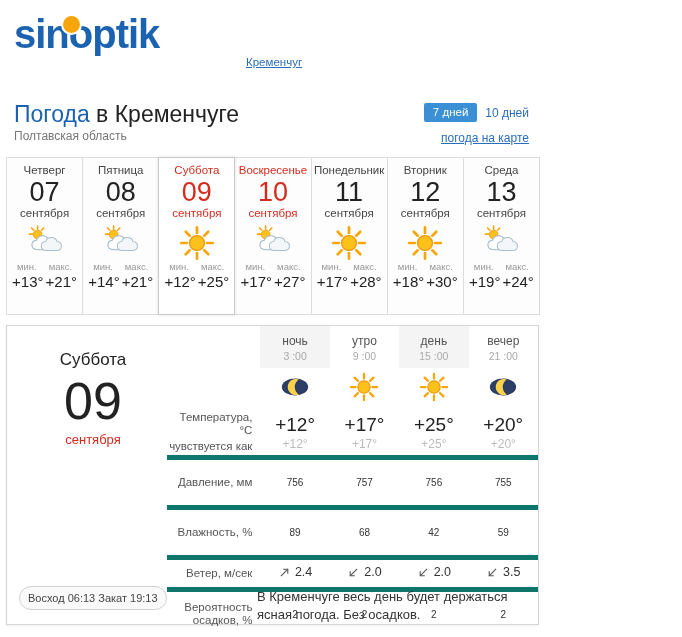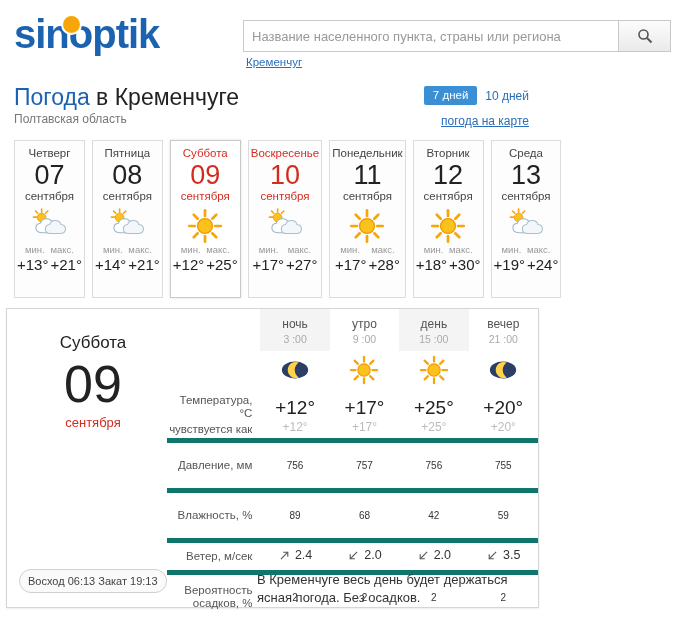--- a/index.html
+++ b/index.html
@@ -44,21 +44,21 @@
     display: flex; align-items: center; justify-content: center;
     cursor: pointer;
   }
   .search-btn svg { display: block; }
   .city-under {
     position: absolute; left: 246px; top: 56px;
     font-size: 11.5px; color: #2a6ebb; text-decoration: underline; cursor: pointer;
   }
 
   
-  .title-area { position: relative; height: 58px; padding-left: 14px; }
+  .title-area { position: relative; height: 58px; padding-left: 14px; margin-top: 17px; }
   .title {
     font-size: 23px; color: #222; font-weight: normal;
     margin: 0; padding-top: 6px; line-height: 26px;
   }
   .title .accent { color: #1b63b0; }
   .subtitle { font-size: 12px; color: #777; margin-top: 2px; }
 
   .daysel { position: absolute; right: 16px; top: 8px; text-align: right; }
   .daysel-row { display: flex; align-items: center; justify-content: flex-end; gap: 8px; }
   .tab-7 {
@@ -72,21 +72,20 @@
   }
 
   
   .week {
     display: flex; margin: 4px 6px 0 6px; gap: 0;
   }
   .day {
     position: relative; flex: 1; border: 1px solid #dcdcdc; margin-right: -1px;
     background: #fdfdfd; padding: 6px 2px 24px; text-align: center;
     min-height: 148px;
-    margin-left: 8px;
   }
   .day.active {
     background: #fff; border-color: #c9c9c9; z-index: 3;
     box-shadow: 0 0 3px rgba(0,0,0,0.12);
   }
   .day .dow { font-size: 11.5px; color: #444; }
   .day .dnum { font-size: 27px; line-height: 30px; color: #222; margin-top: 1px; }
   .day .mon { font-size: 11.5px; color: #444; }
   .day.weekend .dow, .day.weekend .dnum, .day.weekend .mon { color: #d52b1e; }
   .day .icon-slot { height: 34px; margin-top: 6px; position: relative; }
@@ -152,31 +151,20 @@
 
 <div class="page">
 
   <div class="header">
 
     <div class="logo">
       <span>sinoptik</span>
       <span class="logo-sun"></span>
     </div>
 
-    <div class="search-wrap">
-      <div class="search-box">
-        <input class="search-input" type="text" placeholder="Название населенного пункта, страны или региона" style="">
-        <div class="search-btn">
-          <svg width="16" height="16" viewBox="0 0 16 16">
-            <circle cx="6.5" cy="6.5" r="4.5" fill="none" stroke="#555" stroke-width="1.6"></circle>
-            <line x1="10" y1="10" x2="14.5" y2="14.5" stroke="#555" stroke-width="2"></line>
-          </svg>
-        </div>
-      </div>
-    </div>
 
     <div class="city-under">Кременчуг</div>
   </div>
 
   <div class="title-area">
     <h1 class="title">
       <span class="accent">Погода</span><span> в Кременчуге</span>
     </h1>
     <div class="subtitle">Полтавская область</div>
 

